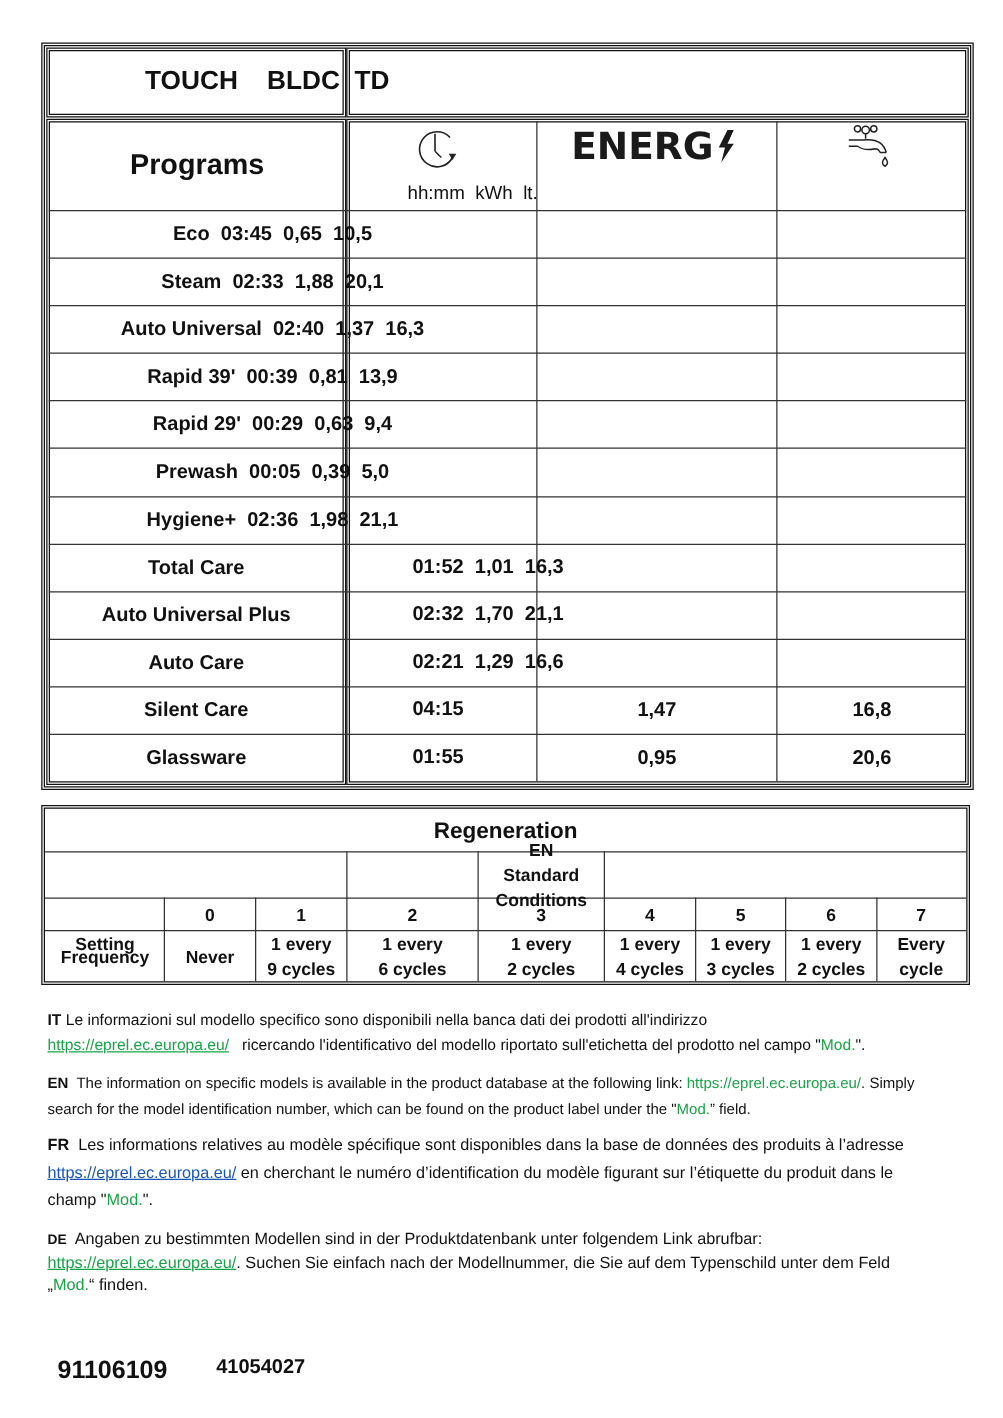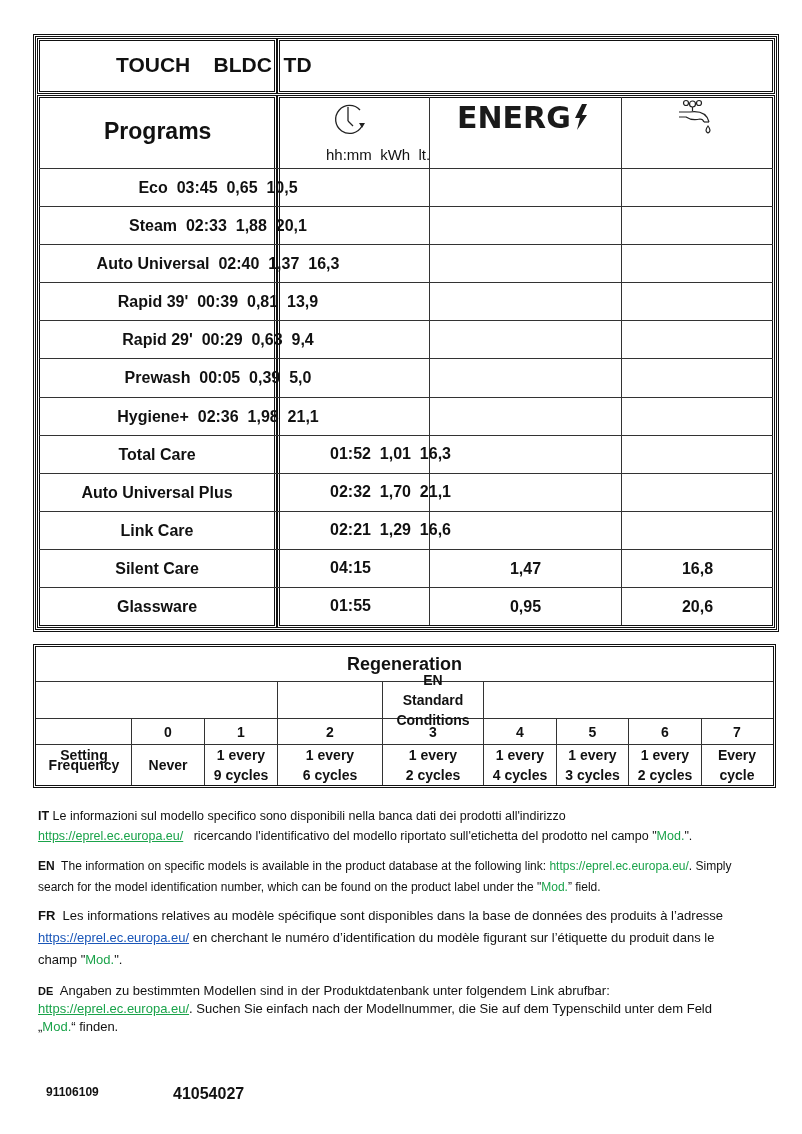--- a/index.html
+++ b/index.html
@@ -84,21 +84,21 @@
 <div class="cell prog" style="left:60px;top:245px;width:316px;height:37px;">Auto Universal  02:40  1,37  16,3</div>
 <div class="cell prog" style="left:60px;top:283px;width:316px;height:37px;">Rapid 39'  00:39  0,81  13,9</div>
 <div class="cell prog" style="left:60px;top:321px;width:316px;height:37px;">Rapid 29'  00:29  0,63  9,4</div>
 <div class="cell prog" style="left:60px;top:359px;width:316px;height:38px;">Prewash  00:05  0,39  5,0</div>
 <div class="cell prog" style="left:60px;top:398px;width:316px;height:37px;">Hygiene+  02:36  1,98  21,1</div>
 
 <div class="cell prog" style="left:40px;top:436px;width:234px;height:37px;">Total Care</div>
 <div class="abs b prog" style="left:330px;top:445px;">01:52  1,01  16,3</div>
 <div class="cell prog" style="left:40px;top:474px;width:234px;height:37px;">Auto Universal Plus</div>
 <div class="abs b prog" style="left:330px;top:483px;">02:32  1,70  21,1</div>
-<div class="cell prog" style="left:40px;top:512px;width:234px;height:37px;">Link Care</div>
+<div class="cell prog" style="left:40px;top:512px;width:234px;height:37px;">Auto Care</div>
 <div class="abs b prog" style="left:330px;top:521px;">02:21  1,29  16,6</div>
 
 <div class="cell prog" style="left:40px;top:550px;width:234px;height:37px;">Silent Care</div>
 <div class="abs b prog" style="left:330px;top:559px;">04:15</div>
 <div class="cell prog" style="left:430px;top:550px;width:191px;height:37px;">1,47</div>
 <div class="cell prog" style="left:622px;top:550px;width:151px;height:37px;">16,8</div>
 
 <div class="cell prog" style="left:40px;top:588px;width:234px;height:37px;">Glassware</div>
 <div class="abs b prog" style="left:330px;top:597px;">01:55</div>
 <div class="cell prog" style="left:430px;top:588px;width:191px;height:37px;">0,95</div>
@@ -180,14 +180,14 @@
   <a class="link-blue">https://eprel.ec.europa.eu/</a><span> en cherchant le numéro d’identification du modèle figurant sur l’étiquette du produit dans le</span><br>
   <span>champ "</span><span class="green">Mod.</span><span>".</span>
 </div>
 
 <div class="note" style="top:982px;font-size:13px;line-height:18px;">
   <span class="tag" style="font-size:11px;margin-top:6px;">DE</span><span style="white-space:pre;">  Angaben zu bestimmten Modellen sind in der Produktdatenbank unter folgendem Link abrufbar:</span><br>
   <a class="link">https://eprel.ec.europa.eu/</a><span>. Suchen Sie einfach nach der Modellnummer, die Sie auf dem Typenschild unter dem Feld</span><br>
   <span>„</span><span class="green">Mod.</span><span>“ finden.</span>
 </div>
 
-<div class="abs b" style="left:46px;top:1085px;font-size:12px;">91106109</div>
+<div class="abs b" style="left:46px;top:1085px;font-size:20px;">91106109</div>
 <div class="abs b" style="left:173px;top:1085px;font-size:16px;">41054027</div>
 
 </body></html>

